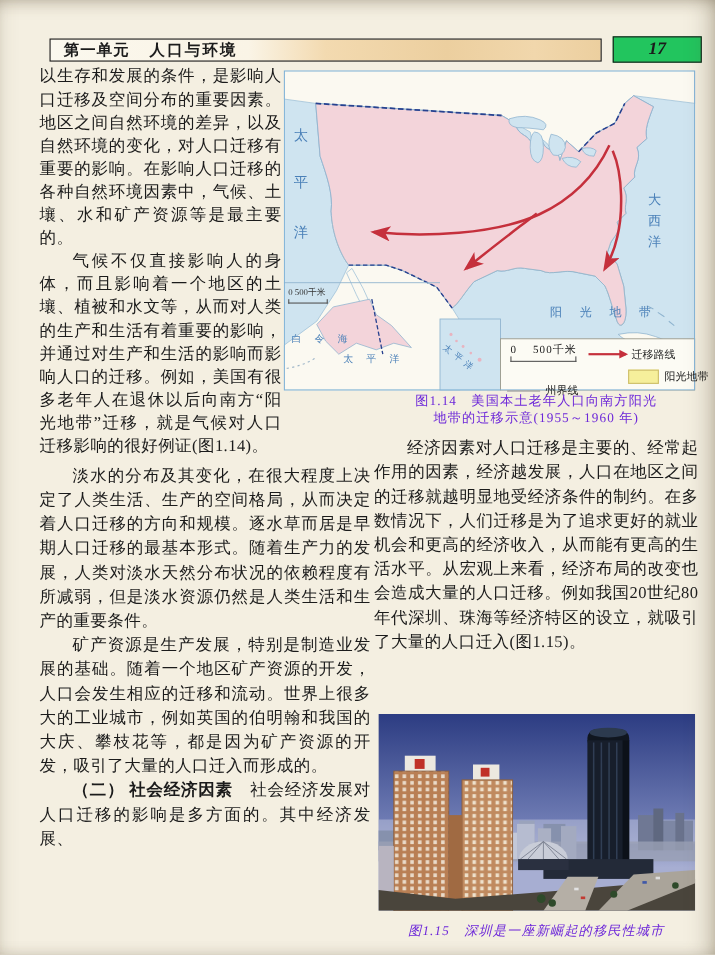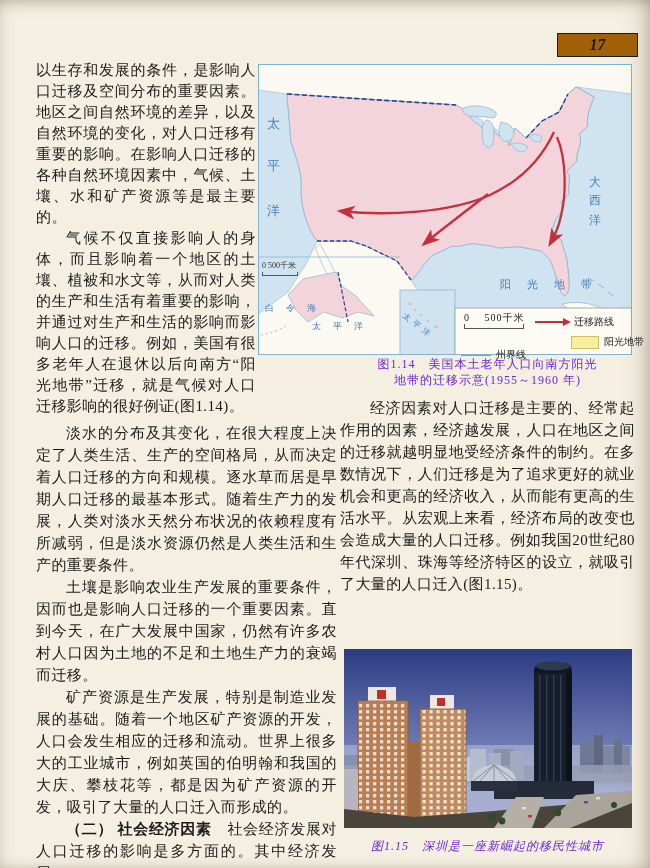--- a/index.html
+++ b/index.html
@@ -10,21 +10,21 @@
                    inset 0 12px 16px -12px rgba(90,75,50,.4),
                    inset 14px 0 20px -18px rgba(90,75,50,.25),
                    inset 0 -10px 14px -12px rgba(90,75,50,.25);}
   
   .hdr-box{position:absolute;left:45px;top:35px;width:502px;height:21px;box-sizing:border-box;
         border:1.6px solid #1a1a1a;display:flex;align-items:center;
         background:linear-gradient(90deg,#fbf8ee 0%,#faf4e6 36%,#f3dab0 50%,#eccf9f 72%,#f1d7ac 88%,#eccf9f 100%);}
   .hdr-unit{font-weight:bold;font-size:14px;margin-left:12px;letter-spacing:1px;white-space:nowrap;}
   .hdr-title{font-weight:bold;font-size:14px;margin-left:18px;letter-spacing:2px;white-space:nowrap;}
   .hdr-page{position:absolute;left:557px;top:33px;width:81px;height:24px;box-sizing:border-box;
-        border:1.6px solid #1a1a1a;background:#a16207;display:flex;align-items:center;justify-content:center;
+        border:1.6px solid #1a1a1a;background:#22c55e;display:flex;align-items:center;justify-content:center;
         font-style:italic;font-weight:bold;font-size:16px;}
   
   .col{position:absolute;text-align:justify;font-size:15px;letter-spacing:.4px;}
   .col p{margin:0;}
   .indent{text-indent:2em;}
   #colA{left:36px;top:60px;width:220px;line-height:21px;}
   #colB{left:36px;top:422px;width:301px;line-height:22px;}
   #colC{left:340px;top:397px;width:295px;line-height:22px;}
   .bold-head{font-weight:bold;}
   
@@ -59,20 +59,24 @@
   #cap14{top:356px;}
   #cap15{top:838px;font-style:italic;}
   
   #photo{position:absolute;left:344px;top:649px;width:288px;height:179px;}
 </style>
 </head>
 <body>
 
 <div class="page">
 
+  <div class="hdr-box">
+    <span class="hdr-unit">第一单元</span>
+    <span class="hdr-title">人口与环境</span>
+  </div>
   <div class="hdr-page">17</div>
 
   <div class="col" id="colA">
     <p>以生存和发展的条件，是影响人口迁移及空间分布的重要因素。地区之间自然环境的差异，以及自然环境的变化，对人口迁移有重要的影响。在影响人口迁移的各种自然环境因素中，气候、土壤、水和矿产资源等是最主要的。</p>
     <p class="indent">气候不仅直接影响人的身体，而且影响着一个地区的土壤、植被和水文等，从而对人类的生产和生活有着重要的影响，并通过对生产和生活的影响而影响人口的迁移。例如，美国有很多老年人在退休以后向南方“阳光地带”迁移，就是气候对人口迁移影响的很好例证(图1.14)。</p>
   </div>
 
   <div id="map">
     <svg width="374" height="291" viewBox="0 0 374 291">
       <defs>
@@ -178,21 +182,20 @@
     </div>
   </div>
 
   <div class="figcap" id="cap14">
     <div>图1.14　美国本土老年人口向南方阳光</div>
     <div>地带的迁移示意(1955～1960 年)</div>
   </div>
 
   <div class="col" id="colB">
     <p class="indent">淡水的分布及其变化，在很大程度上决定了人类生活、生产的空间格局，从而决定着人口迁移的方向和规模。逐水草而居是早期人口迁移的最基本形式。随着生产力的发展，人类对淡水天然分布状况的依赖程度有所减弱，但是淡水资源仍然是人类生活和生产的重要条件。</p>
-    <p class="indent">土壤是影响农业生产发展的重要条件，因而也是影响人口迁移的一个重要因素。直到今天，在广大发展中国家，仍然有许多农村人口因为土地的不足和土地生产力的衰竭而迁移。</p>
     <p class="indent">矿产资源是生产发展，特别是制造业发展的基础。随着一个地区矿产资源的开发，人口会发生相应的迁移和流动。世界上很多大的工业城市，例如英国的伯明翰和我国的大庆、攀枝花等，都是因为矿产资源的开发，吸引了大量的人口迁入而形成的。</p>
     <p class="indent"><b class="bold-head">（二） 社会经济因素　</b><span>社会经济发展对人口迁移的影响是多方面的。其中经济发展、</span></p>
   </div>
 
   <div class="col" id="colC">
     <p class="indent">经济因素对人口迁移是主要的、经常起作用的因素，经济越发展，人口在地区之间的迁移就越明显地受经济条件的制约。在多数情况下，人们迁移是为了追求更好的就业机会和更高的经济收入，从而能有更高的生活水平。从宏观上来看，经济布局的改变也会造成大量的人口迁移。例如我国20世纪80年代深圳、珠海等经济特区的设立，就吸引了大量的人口迁入(图1.15)。</p>
   </div>
 
   <div id="photo">
     <svg width="288" height="179" viewBox="0 0 288 179">

